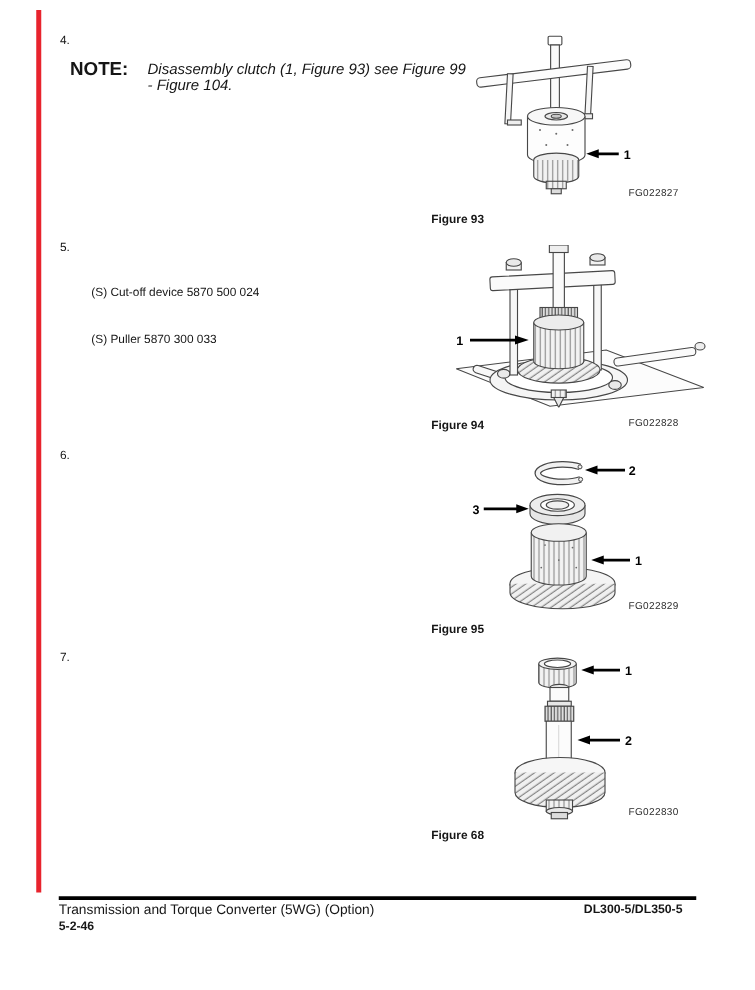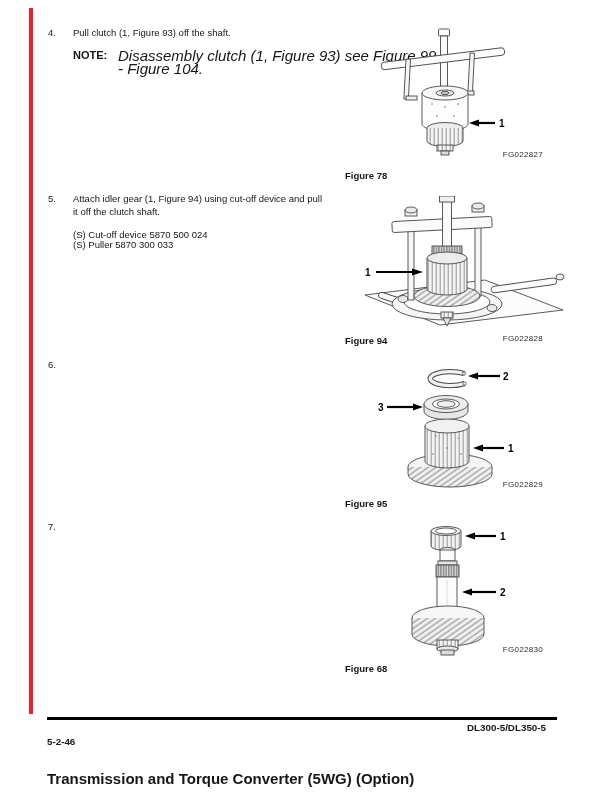--- a/index.html
+++ b/index.html
@@ -1,30 +1,30 @@
 <!DOCTYPE html>
 <html><head>
 <meta charset="utf-8">
 <style>
   html,body{margin:0;padding:0;background:#fff;}
   .page{position:relative;width:604px;height:792px;background:#ffffff;
         font-family:"Liberation Sans",sans-serif;color:#161616;overflow:hidden;}
   .change-bar{position:absolute;left:29px;top:8px;width:3.5px;height:706px;}
   .step-num{position:absolute;left:48px;font-size:9.5px;line-height:13px;white-space:pre;}
   .step-text{position:absolute;left:73px;font-size:9.5px;line-height:13px;white-space:pre;}
-  .note-label{position:absolute;left:73px;font-size:11px;line-height:13px;font-weight:bold;}
-  .note-text{position:absolute;left:118px;font-size:15px;line-height:13px;
+  .note-label{position:absolute;left:56px;font-size:15px;line-height:13px;font-weight:bold;}
+  .note-text{position:absolute;left:118px;font-size:12px;line-height:13px;
              font-style:italic;white-space:pre;}
   .tool-line{position:absolute;left:73px;font-size:9.5px;line-height:13px;white-space:pre;}
   .figure{position:absolute;width:250px;}
   .fig-art{position:absolute;}
   .fig-caption{position:absolute;left:5px;font-size:9.5px;font-weight:bold;white-space:pre;}
   .fig-code{position:absolute;right:47px;font-size:8px;color:#2d2d2d;letter-spacing:.3px;white-space:pre;}
   .footer-bar{position:absolute;left:47px;top:717px;width:510px;height:3.2px;background:#000;}
-  .footer-title{position:absolute;left:47px;top:722px;font-size:15px;font-weight:bold;white-space:pre;margin-top:48px;}
+  .footer-title{position:absolute;left:47px;top:722px;font-size:11px;font-weight:normal;white-space:pre;}
   .footer-page{position:absolute;left:47px;top:736px;font-size:9.8px;font-weight:bold;white-space:pre;}
   .footer-model{position:absolute;right:58px;top:722px;font-size:9.8px;font-weight:bold;white-space:pre;}
   .co{font-size:10px;font-weight:bold;fill:#000;font-family:"Liberation Sans",sans-serif;}
   svg line.arrow{stroke:#000;stroke-width:2.2;}
   svg polygon.head{fill:#000;stroke:none;}
 </style>
 </head>
 <body>
 
 <svg width="0" height="0" style="position:absolute" aria-hidden="true">
@@ -42,30 +42,27 @@
       <line x1="1" y1="0" x2="1" y2="4.5" stroke="#7d7d7d" stroke-width="0.9"></line>
     </pattern>
   </defs>
 </svg>
 
 <div class="page">
 
   <div class="change-bar" style="background: rgb(232, 35, 45);"></div>
 
   <div class="step-num" style="top:26px">4.</div>
-  <div class="step-text" style="top:26px">Pull clutch (1, Figure 93) off the shaft.</div>
   <div class="note-label" style="top:49px">NOTE:</div>
   <div class="note-text" style="top:49px">Disassembly clutch (1, Figure 93) see Figure 99
 - Figure 104.</div>
 
   <div class="step-num" style="top:192px">5.</div>
-  <div class="step-text" style="top:192px">Attach idler gear (1, Figure 94) using cut-off device and pull
-it off the clutch shaft.</div>
   <div class="tool-line" style="top:228px">(S) Cut-off device 5870 500 024</div>
-  <div class="tool-line" style="top:238px">(S) Puller 5870 300 033</div>
+  <div class="tool-line" style="top:265px">(S) Puller 5870 300 033</div>
 
   <div class="step-num" style="top:358px">6.</div>
 
   <div class="step-num" style="top:520px">7.</div>
 
   <div class="figure" style="left:340px;top:28px;height:158px">
     <svg class="fig-art" style="left:25px;top:0" width="205" height="128" viewBox="0 0 205 128">
       <g stroke="#474747" stroke-width="0.9" fill="#fff">
         <rect x="73.5" y="1" width="11" height="7" rx="1"></rect>
         <rect x="75.5" y="8" width="7" height="58" fill="#fafafa"></rect>
@@ -92,21 +89,21 @@
         <circle cx="72" cy="88" r="0.8"></circle>
           <circle cx="89" cy="88" r="0.8"></circle>
       </g>
       <g>
         <line class="arrow" x1="113" y1="95" x2="130" y2="95"></line>
         <polygon class="head" points="104,95 114,91.4 114,98.6"></polygon>
       </g>
       <text class="co" x="134" y="99">1</text>
     </svg>
     <span class="fig-code" style="top:122px">FG022827</span>
-    <span class="fig-caption" style="top:142px">Figure 78</span>
+    <span class="fig-caption" style="top:142px">Figure 93</span>
   </div>
 
   <div class="figure" style="left:340px;top:194px;height:155px">
     <svg class="fig-art" style="left:15px;top:2px" width="225" height="130" viewBox="0 0 225 130">
       <g stroke="#474747" stroke-width="0.9" fill="#fff">
         <polygon points="10,99 85,129 208,114 130,84" fill="#fcfcfc"></polygon>
         <g transform="rotate(18 50 108)">
             <rect x="22" y="104" width="58" height="6" rx="3" fill="#f8f8f8"></rect>
           </g>
         <ellipse cx="92" cy="108" rx="55" ry="16" fill="#f5f5f5"></ellipse>

